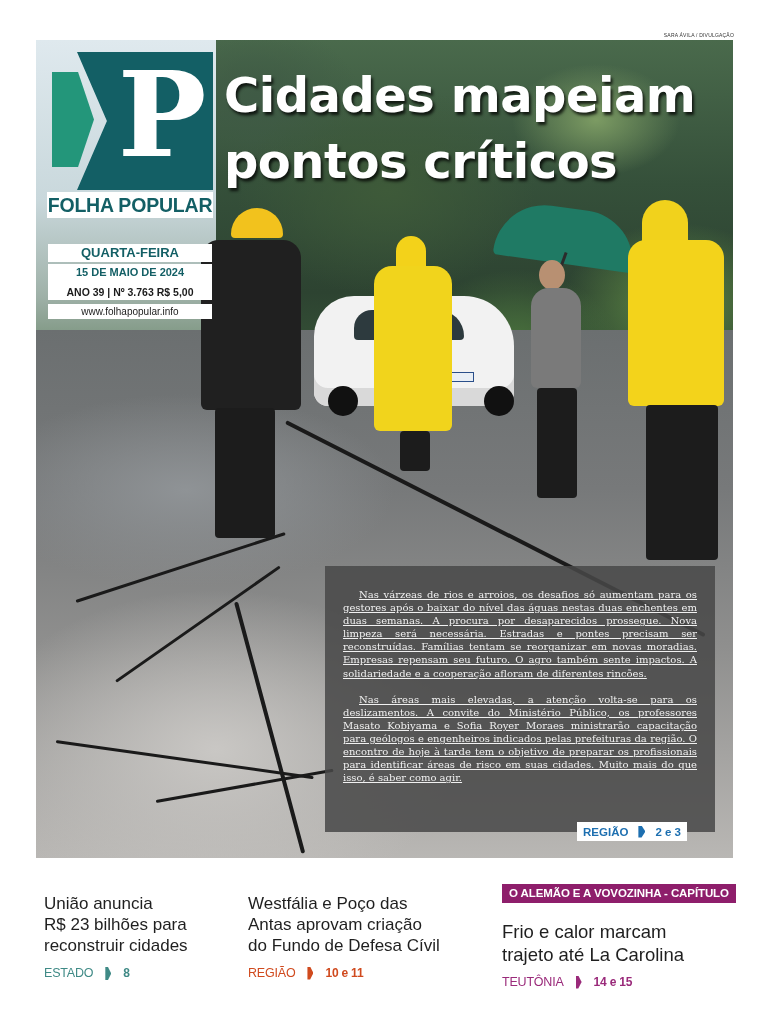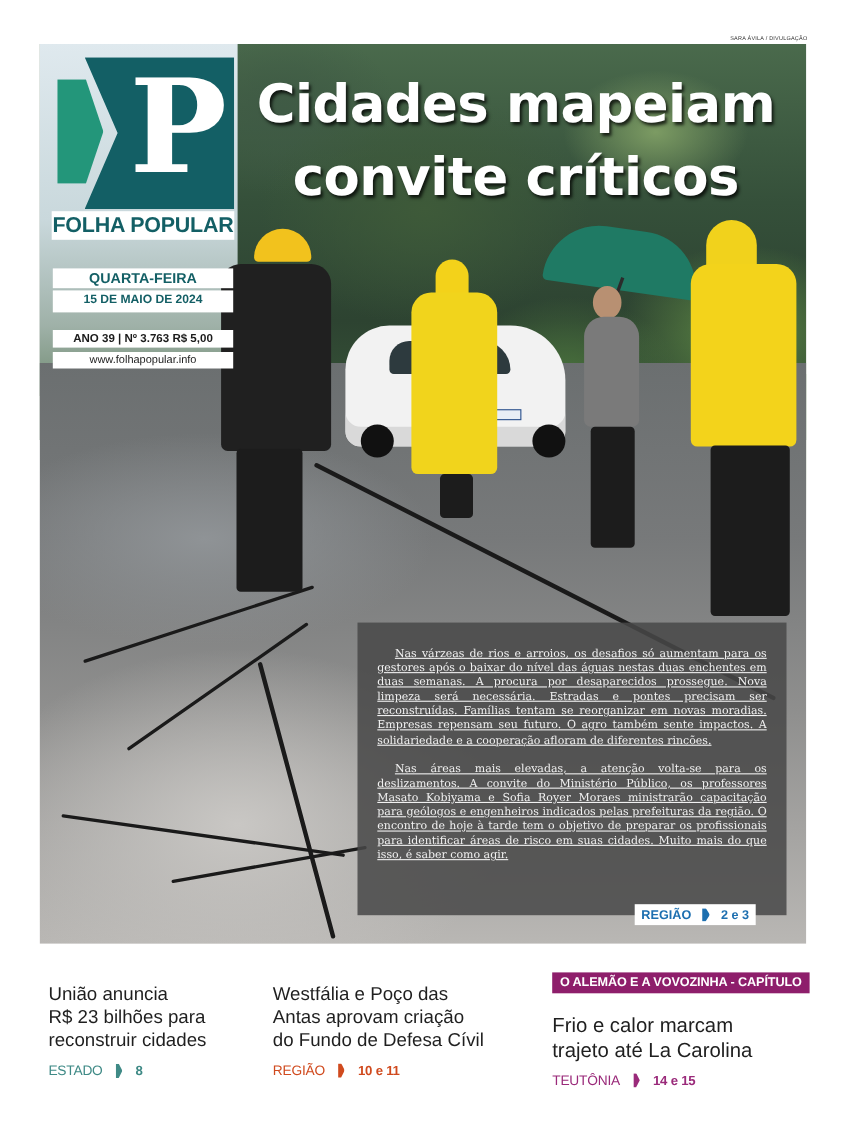--- a/index.html
+++ b/index.html
@@ -89,26 +89,26 @@
     margin-top: 2px; width: 166px; height: 26px; background: #ffffff;
     font-family: "Liberation Sans", sans-serif; font-weight: bold; font-size: 19.5px; line-height: 26px;
     color: #135f65; text-align: center; letter-spacing: -0.2px;
   }
   .info-line {
     margin-top: 5px; background: #ffffff; text-align: center; margin-left: 1px; width: 164px;
     font-family: "Liberation Sans", sans-serif;
   }
   .info-day { height: 18px; line-height: 18px; font-size: 13px; font-weight: bold; color: #135f65; margin-top: 26px; }
   .info-date { height: 20px; line-height: 16px; font-size: 11px; font-weight: bold; color: #135f65; margin-top: 2px; }
-  .info-edition { height: 16px; line-height: 16px; font-size: 10.5px; font-weight: bold; color: #1b1b1b; margin-top: 16px; }
+  .info-edition { height: 16px; line-height: 16px; font-size: 10.5px; font-weight: bold; color: #1b1b1b; margin-top: 0; }
   .info-url { height: 15px; line-height: 15px; font-size: 10px; color: #1b1b1b; margin-top: 4px; }
 
   
   .headline {
-    position: absolute; left: 224px; top: 62px; width: 490px; text-align: center;
+    position: absolute; left: 224px; top: 62px; width: 490px; 
     font-family: "DejaVu Sans", sans-serif; font-weight: bold; font-size: 48px; line-height: 66px;
     color: #ffffff; letter-spacing: -0.5px;
     text-shadow: 2px 3px 3px rgba(0,0,0,0.75);
   }
 
   
   .summary {
     position: absolute; left: 325px; top: 566px; width: 390px; height: 266px;
     background: rgba(72,72,72,0.86);
     padding: 22px 18px 0 18px;
@@ -208,21 +208,21 @@
   </div>
   <div class="brand">FOLHA POPULAR</div>
   <div class="info-line info-day">QUARTA-FEIRA</div>
   <div class="info-line info-date">15 DE MAIO DE 2024</div>
   <div class="info-line info-edition">ANO 39 | Nº 3.763 R$ 5,00</div>
   <div class="info-line info-url">www.folhapopular.info</div>
 </div>
 
 <h1 class="headline">
   <span>Cidades mapeiam</span><br>
-  <span>convite críticos</span>
+  <span>pontos críticos</span>
 </h1>
 
 <div class="summary">
   <p>Nas várzeas de rios e arroios, os desafios só aumentam para os gestores após o baixar do nível das águas nestas duas enchentes em duas semanas. A procura por desaparecidos prossegue. Nova limpeza será necessária. Estradas e pontes precisam ser reconstruídas. Famílias tentam se reorganizar em novas moradias. Empresas repensam seu futuro. O agro também sente impactos. A solidariedade e a cooperação afloram de diferentes rincões.</p>
   <p>Nas áreas mais elevadas, a atenção volta-se para os deslizamentos. A convite do Ministério Público, os professores Masato Kobiyama e Sofia Royer Moraes ministrarão capacitação para geólogos e engenheiros indicados pelas prefeituras da região. O encontro de hoje à tarde tem o objetivo de preparar os profissionais para identificar áreas de risco em suas cidades. Muito mais do que isso, é saber como agir.</p>
 </div>
 <div class="ref-tag">
   <span>REGIÃO</span>
   <span class="arrow"></span>
   <span>2 e 3</span>

